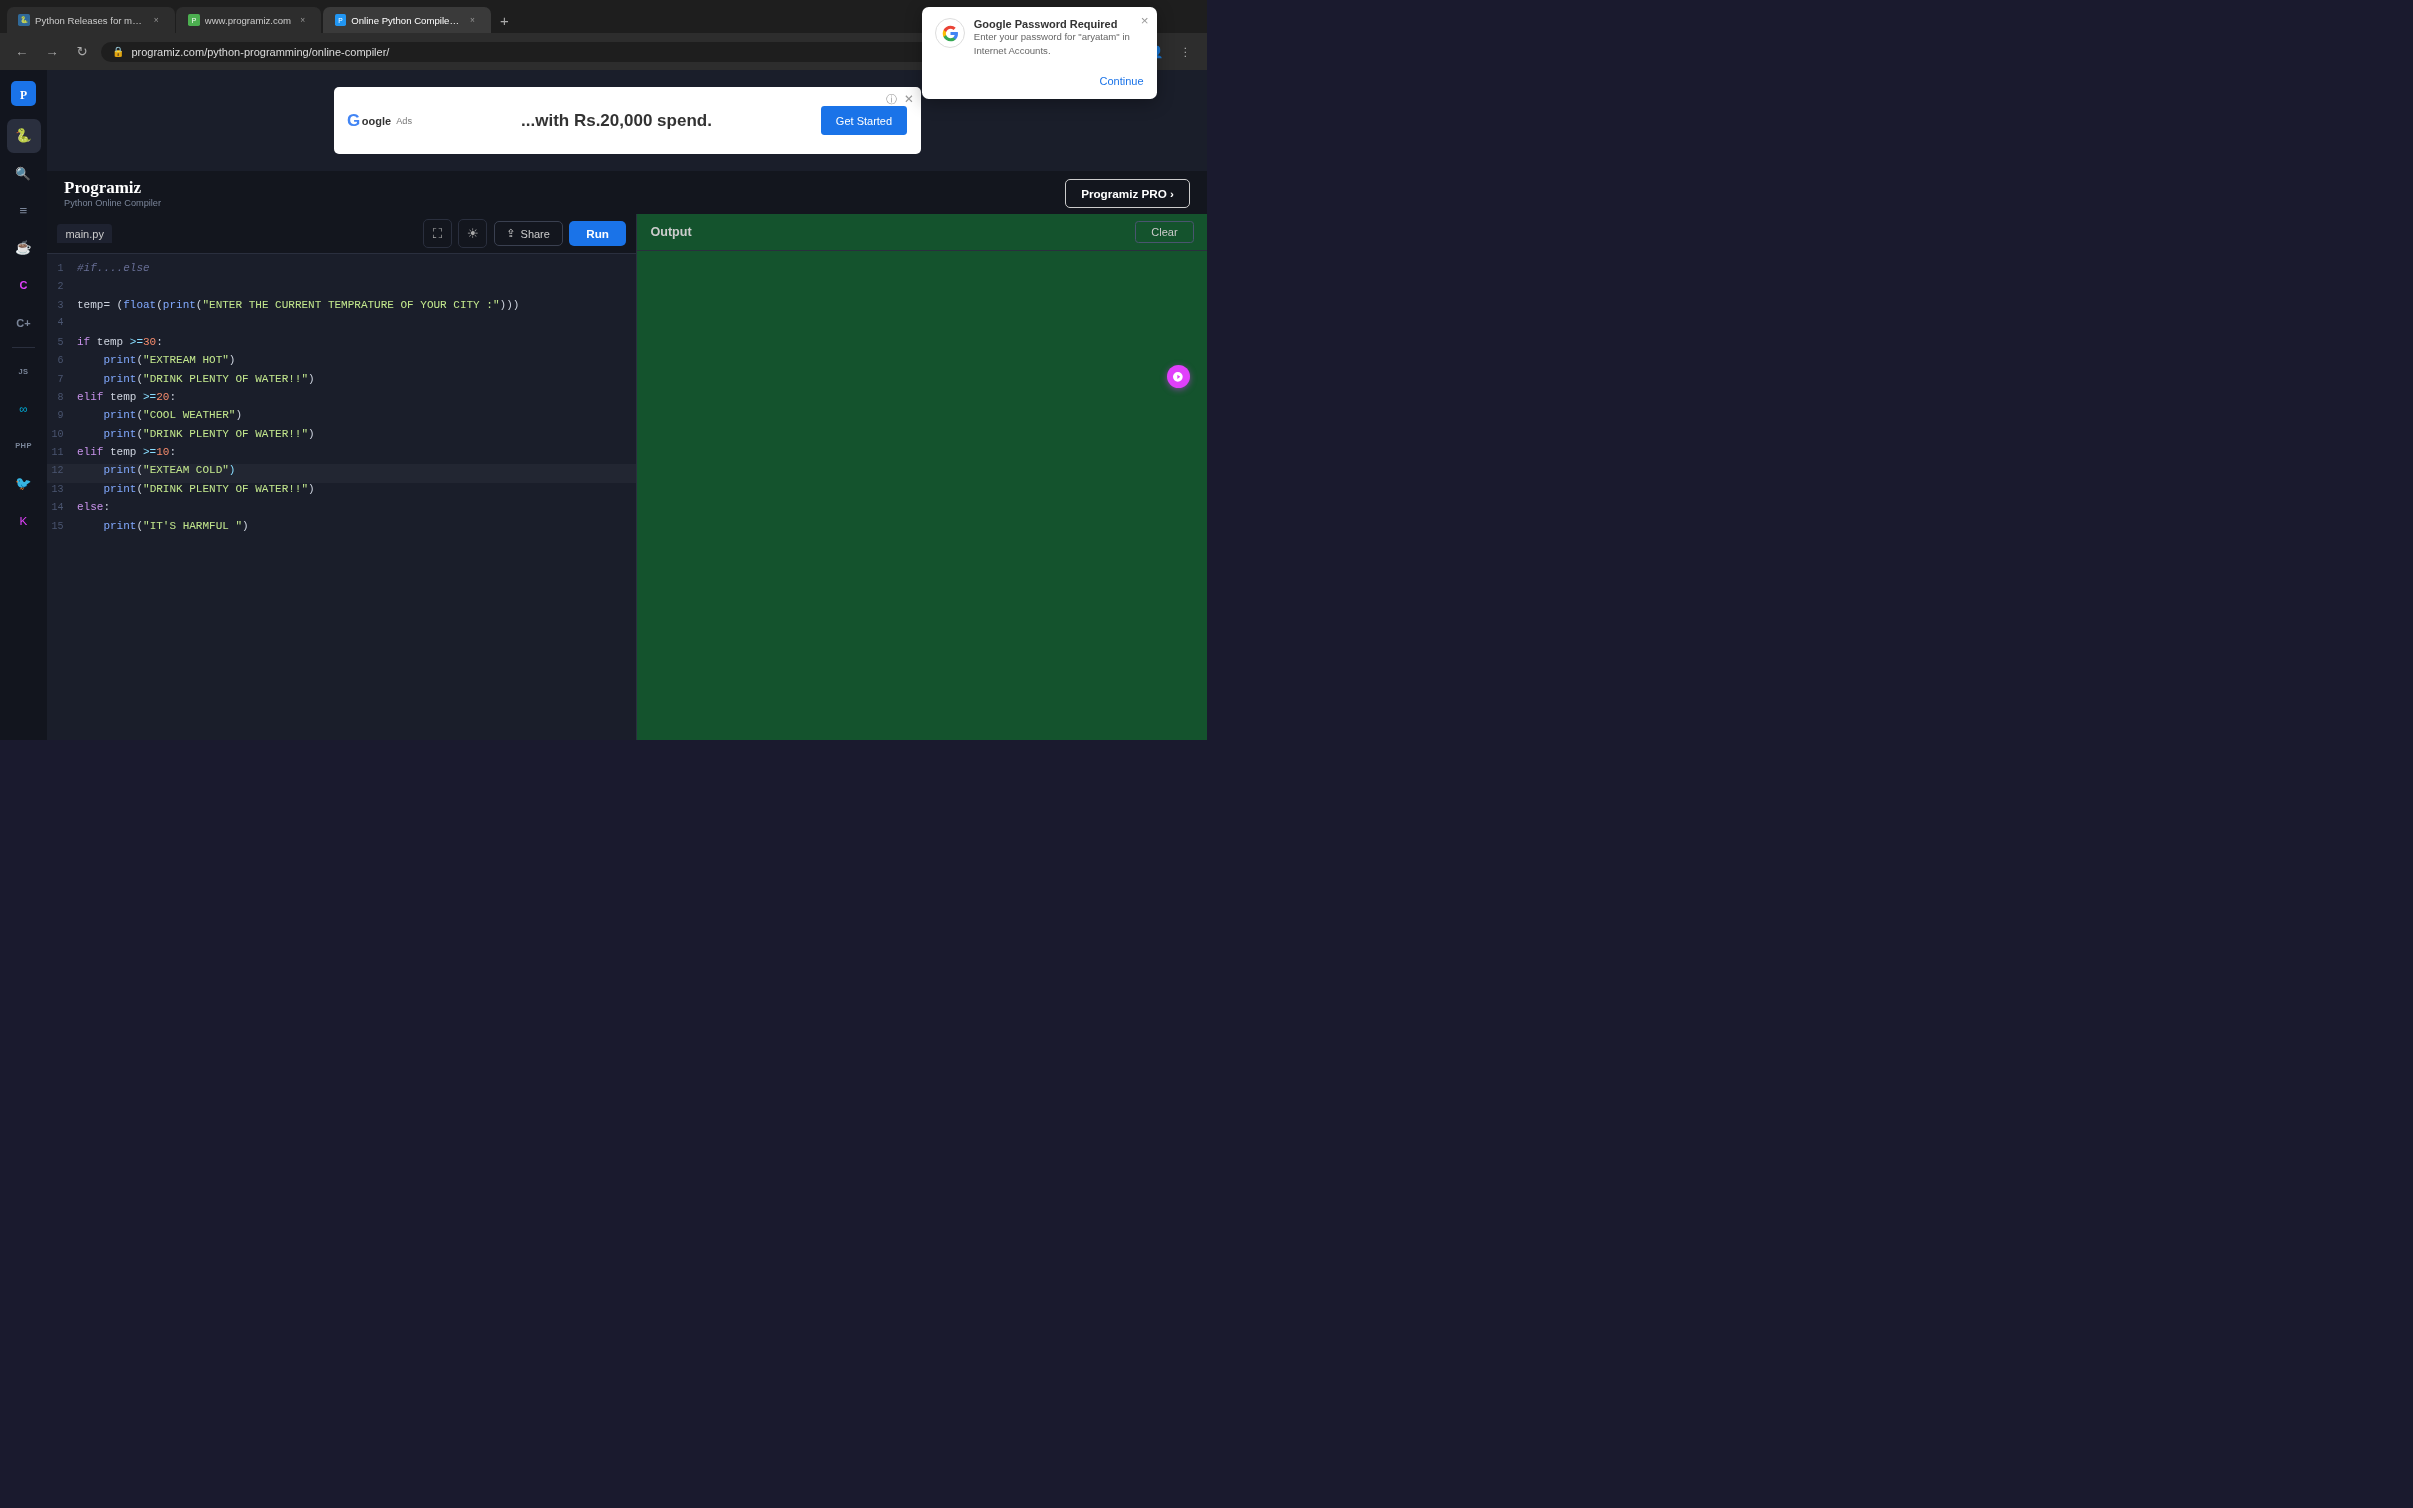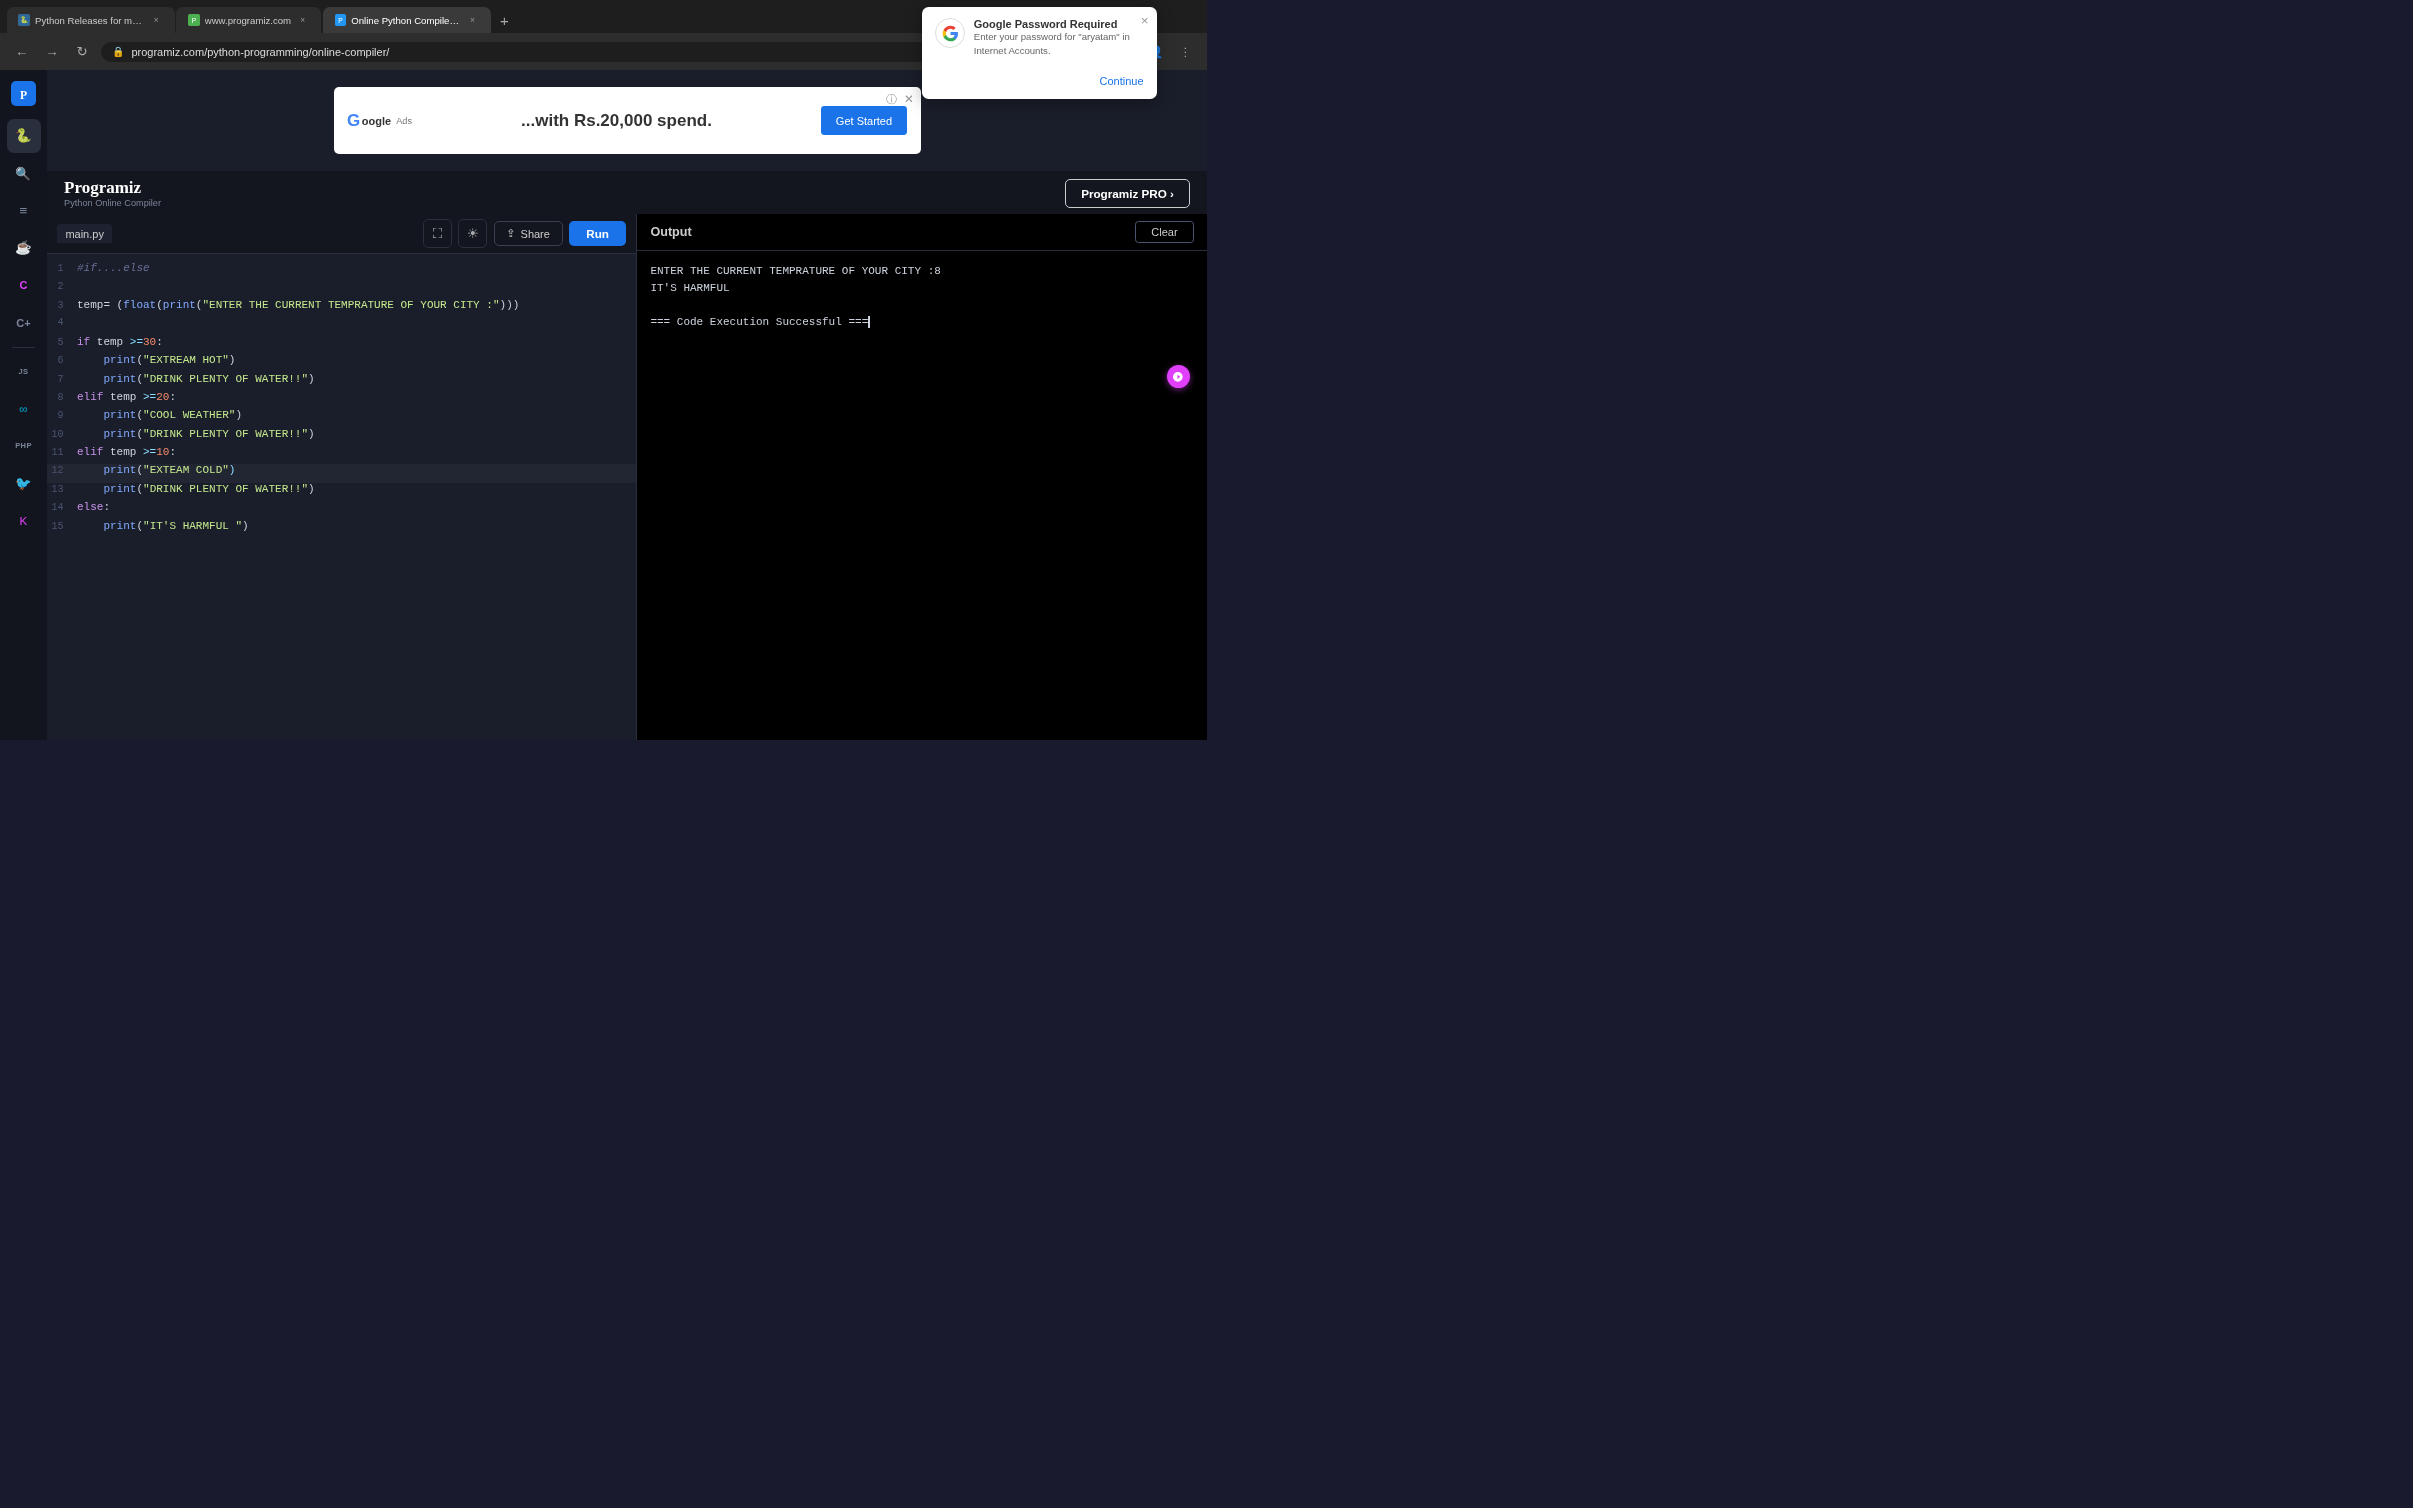--- a/index.html
+++ b/index.html
@@ -84,21 +84,21 @@
     .line-code { color: #cdd3de; white-space: pre; }
     
     .kw { color: #c792ea; } 
     .fn { color: #82aaff; } 
     .str { color: #c3e88d; } 
     .cm { color: #676e95; font-style: italic; } 
     .op { color: #89ddff; } 
     .hl-line { background: rgba(255, 255, 255, 0.04); }
 
     
-    .output-panel { width: 570px; background: #000000; display: flex; flex-direction: column; flex-shrink: 0; }
+    .output-panel { width: 570px; background: #14532d; display: flex; flex-direction: column; flex-shrink: 0; }
     .output-toolbar { display: flex; align-items: center; padding: 6.7px 13.4px; border-bottom: 0.8px solid #2a2f3e; }
     .output-title { font-size: 12.6px; font-weight: 600; color: #ccc; flex: 1; }
     .clear-btn { border: 1.3px solid #4a5570; border-radius: 3.4px; padding: 4.2px 15px; font-size: 11px; color: #ccc; background: transparent; cursor: pointer; }
     .output-content { flex: 1; padding: 11.7px 13.4px; font-family: 'Courier New', Courier, monospace; font-size: 11px; color: #cdd3de; }
     .output-line { min-height: 17px; line-height: 17px; white-space: pre; }
     .cursor-blink { display: inline-block; width: 1.7px; height: 11.7px; background: #cdd3de; vertical-align: middle; animation: blink 1s step-end infinite; }
     @keyframes blink { 50% { opacity: 0; } }
     .execution-badge { position: absolute; width: 23.5px; height: 23.5px; background: #e040fb; border-radius: 50%; display: flex; align-items: center; justify-content: center; color: white; font-size: 11px; cursor: pointer; box-shadow: 0 1.7px 6.7px rgba(224, 64, 251, 0.5); }
 
     
@@ -333,26 +333,20 @@
             </div>
           </div>
         </div>
 
         <div class="output-panel">
           <div class="output-toolbar">
             <span class="output-title">Output</span>
             <button class="clear-btn">Clear</button>
           </div>
           <div class="output-body">
-            <div class="output-content">
-              <div class="output-line">ENTER THE CURRENT TEMPRATURE OF YOUR CITY :8</div>
-              <div class="output-line">IT'S HARMFUL</div>
-              <div class="output-line"></div>
-              <div class="output-line">=== Code Execution Successful ===<span class="cursor-blink"></span></div>
-            </div>
 
             <div class="execution-badge" style="bottom: 352px; right: 17px; position:absolute;">
               <svg width="11.7" height="11.7" viewBox="0 0 24 24" fill="white">
                   <path d="M12 2a10 10 0 100 20A10 10 0 0012 2zm-1 14.5v-9l6 4.5-6 4.5z"></path>
                 </svg>
             </div>
           </div>
         </div>
 
       </div>

